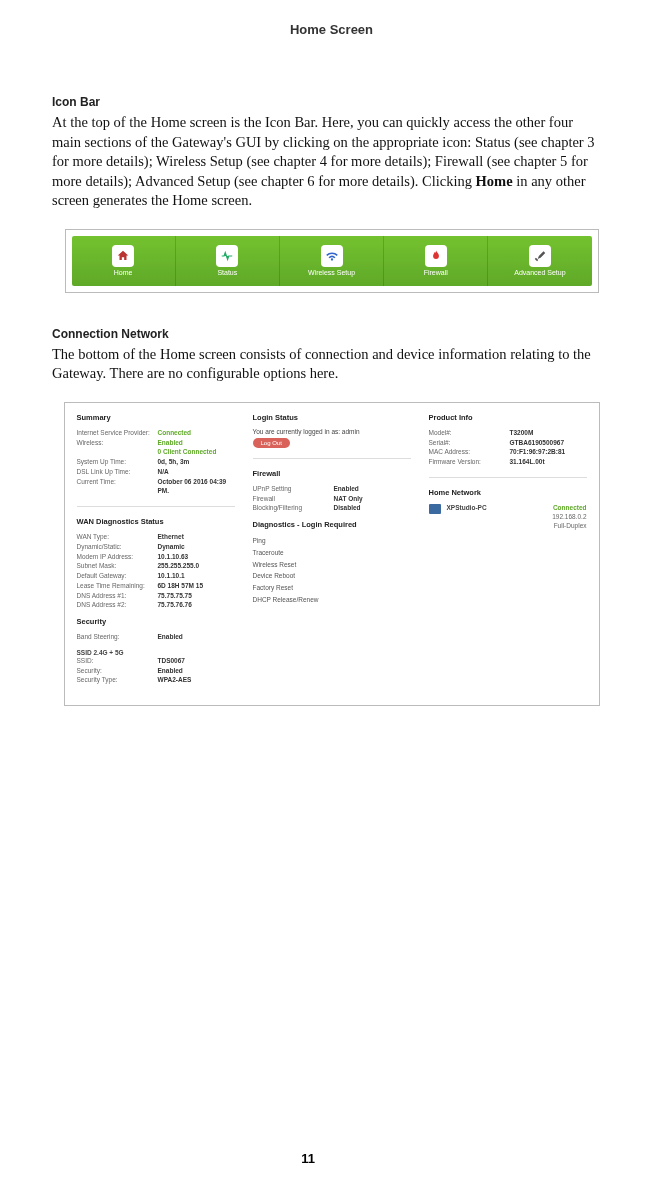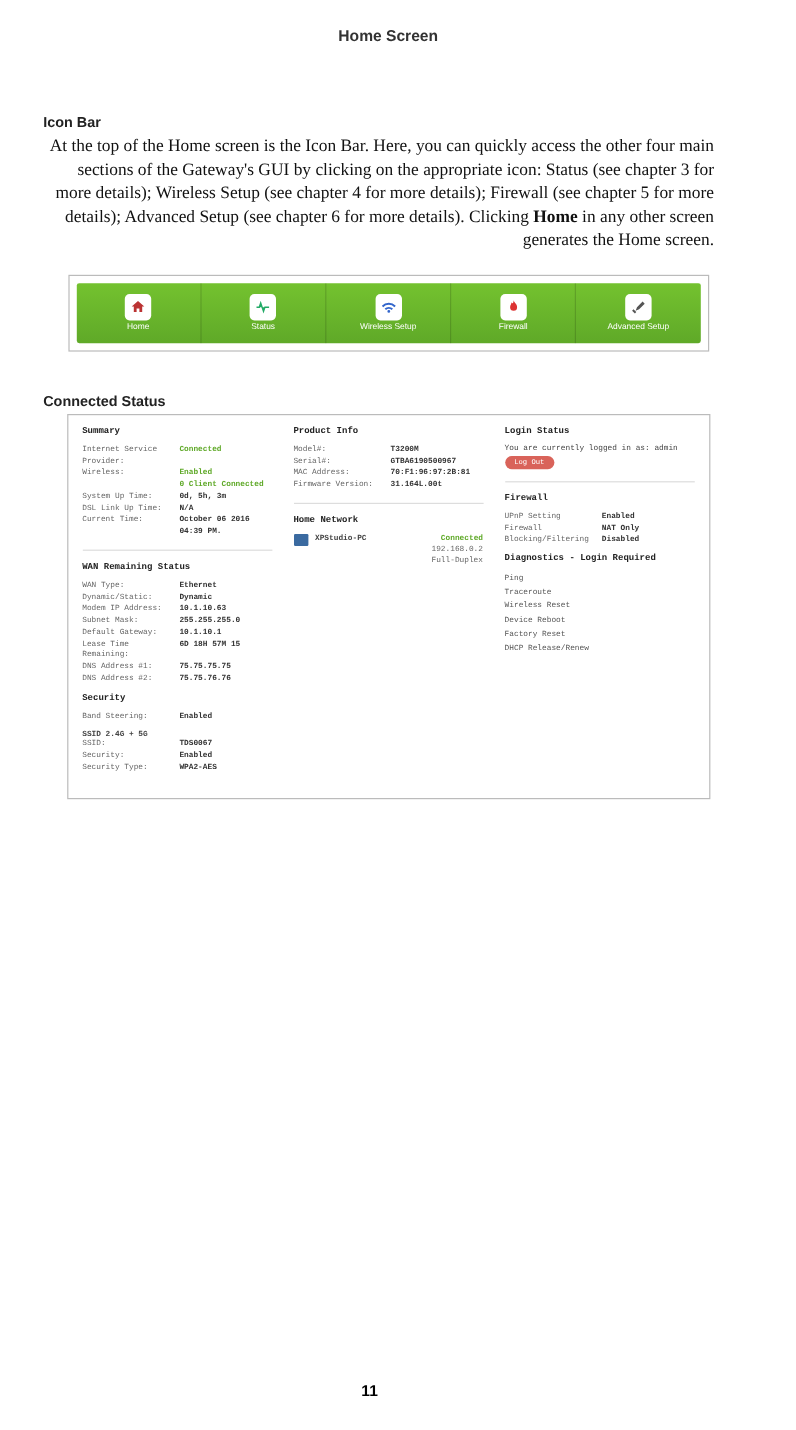--- a/index.html
+++ b/index.html
@@ -6,21 +6,21 @@
     margin: 0;
     padding: 0;
     font-family: Georgia, 'Times New Roman', serif;
     background: #fff;
     width: 663px;
     min-height: 1192px;
     position: relative;
     box-sizing: border-box;
   }
   .page {
-    padding: 22px 52px 0 36px;
+    padding: 22px 52px 0 52px;
   }
   .page-header {
     text-align: center;
     font-family: Arial, Helvetica, sans-serif;
     font-weight: bold;
     font-size: 13px;
     color: #333;
     margin-bottom: 58px;
   }
   h2.section-heading {
@@ -28,21 +28,20 @@
     font-weight: bold;
     font-size: 12px;
     color: #222;
     margin: 0 0 4px 0;
   }
   p.body-text {
     font-size: 14.5px;
     line-height: 1.35;
     color: #111;
     margin: 0 16px 18px 0;
-    text-align: right;
   }
   p.body-text .bold { font-weight: bold; }
 
   
   .iconbar-wrap {
     margin: 0 auto 34px auto;
     width: 520px;
     border: 1px solid #bbb;
     background: #fff;
     padding: 6px;
@@ -77,21 +76,21 @@
   }
   .iconbar-icon svg { width: 14px; height: 14px; }
 
   
   .status-wrap {
     margin: 0 auto 30px auto;
     width: 510px;
     border: 1px solid #bbb;
     background: #fff;
     padding: 10px 12px 20px 12px;
-    font-family: Liberation Mono, monospace;
+    font-family: Liberation Sans, sans-serif;
     color: #444;
     display: flex;
     gap: 18px;
   }
   .col { flex: 1; font-size: 6.5px; }
   .col h4 {
     font-size: 7.5px;
     font-weight: bold;
     color: #222;
     margin: 0 0 6px 0;
@@ -198,21 +197,22 @@
         <div class="iconbar-icon">
           <svg viewBox="0 0 24 24">
               <path fill="#555" d="M21 7l-3-3-8 8-2 5 5-2zM3 17l4 4 2-2-4-4z"></path>
             </svg>
         </div>
         <span>Advanced Setup</span>
       </div>
     </div>
   </div>
 
-  <h2 class="section-heading">Connected Status</h2>
+  <h2 class="section-heading">Connection Network</h2>
+  <p class="body-text">The bottom of the Home screen consists of connection and device information relating to the Gateway. There are no configurable options here.</p>
 
   <div class="status-wrap">
 
     <div class="col">
       <h4>Summary</h4>
       <div id="summary-rows">
           <div class="kv-row">
             <span class="k">Internet Service Provider:</span>
             <span class="v green">Connected</span>
           </div>
@@ -233,21 +233,21 @@
             <span class="v">N/A</span>
           </div>
           <div class="kv-row">
             <span class="k">Current Time:</span>
             <span class="v">October 06 2016 04:39 PM.</span>
           </div>
         </div>
 
       <hr class="sep">
 
-      <h4>WAN Remaining Status</h4>
+      <h4>WAN Diagnostics Status</h4>
       <div id="wan-rows">
           <div class="kv-row">
             <span class="k">WAN Type:</span>
             <span class="v">Ethernet</span>
           </div>
           <div class="kv-row">
             <span class="k">Dynamic/Static:</span>
             <span class="v">Dynamic</span>
           </div>
           <div class="kv-row">
@@ -291,57 +291,20 @@
           </div>
           <div class="kv-row">
             <span class="k">Security:</span>
             <span class="v">Enabled</span>
           </div>
           <div class="kv-row">
             <span class="k">Security Type:</span>
             <span class="v">WPA2-AES</span>
           </div>
         </div>
-    </div>
-
-    <div class="col">
-      <h4>Product Info</h4>
-      <div id="product-rows">
-          <div class="kv-row">
-            <span class="k">Model#:</span>
-            <span class="v">T3200M</span>
-          </div>
-          <div class="kv-row">
-            <span class="k">Serial#:</span>
-            <span class="v">GTBA6190500967</span>
-          </div>
-          <div class="kv-row">
-            <span class="k">MAC Address:</span>
-            <span class="v">70:F1:96:97:2B:81</span>
-          </div>
-          <div class="kv-row">
-            <span class="k">Firmware Version:</span>
-            <span class="v">31.164L.00t</span>
-          </div>
-        </div>
-
-      <hr class="sep">
-
-      <h4>Home Network</h4>
-      <div class="hn-row">
-        <div class="hn-icon"></div>
-        <div class="hn-text">
-          <div class="line1">
-            <span style="font-weight:bold;">XPStudio-PC</span>
-            <span class="conn">Connected</span>
-          </div>
-          <div class="sub">192.168.0.2</div>
-          <div class="sub">Full-Duplex</div>
-        </div>
-      </div>
     </div>
 
     <div class="col">
       <h4>Login Status</h4>
       <div>You are currently logged in as: admin</div>
       <span class="logout-btn">Log Out</span>
 
       <hr class="sep">
 
       <h4>Firewall</h4>
@@ -365,17 +328,54 @@
       <div class="diag-list" id="diag-list">
           <div>Ping</div>
           <div>Traceroute</div>
           <div>Wireless Reset</div>
           <div>Device Reboot</div>
           <div>Factory Reset</div>
           <div>DHCP Release/Renew</div>
         </div>
     </div>
 
+    <div class="col">
+      <h4>Product Info</h4>
+      <div id="product-rows">
+          <div class="kv-row">
+            <span class="k">Model#:</span>
+            <span class="v">T3200M</span>
+          </div>
+          <div class="kv-row">
+            <span class="k">Serial#:</span>
+            <span class="v">GTBA6190500967</span>
+          </div>
+          <div class="kv-row">
+            <span class="k">MAC Address:</span>
+            <span class="v">70:F1:96:97:2B:81</span>
+          </div>
+          <div class="kv-row">
+            <span class="k">Firmware Version:</span>
+            <span class="v">31.164L.00t</span>
+          </div>
+        </div>
+
+      <hr class="sep">
+
+      <h4>Home Network</h4>
+      <div class="hn-row">
+        <div class="hn-icon"></div>
+        <div class="hn-text">
+          <div class="line1">
+            <span style="font-weight:bold;">XPStudio-PC</span>
+            <span class="conn">Connected</span>
+          </div>
+          <div class="sub">192.168.0.2</div>
+          <div class="sub">Full-Duplex</div>
+        </div>
+      </div>
+    </div>
+
   </div>
 
 </div>
 
 <div class="page-number">11</div>
 
 </body></html>

